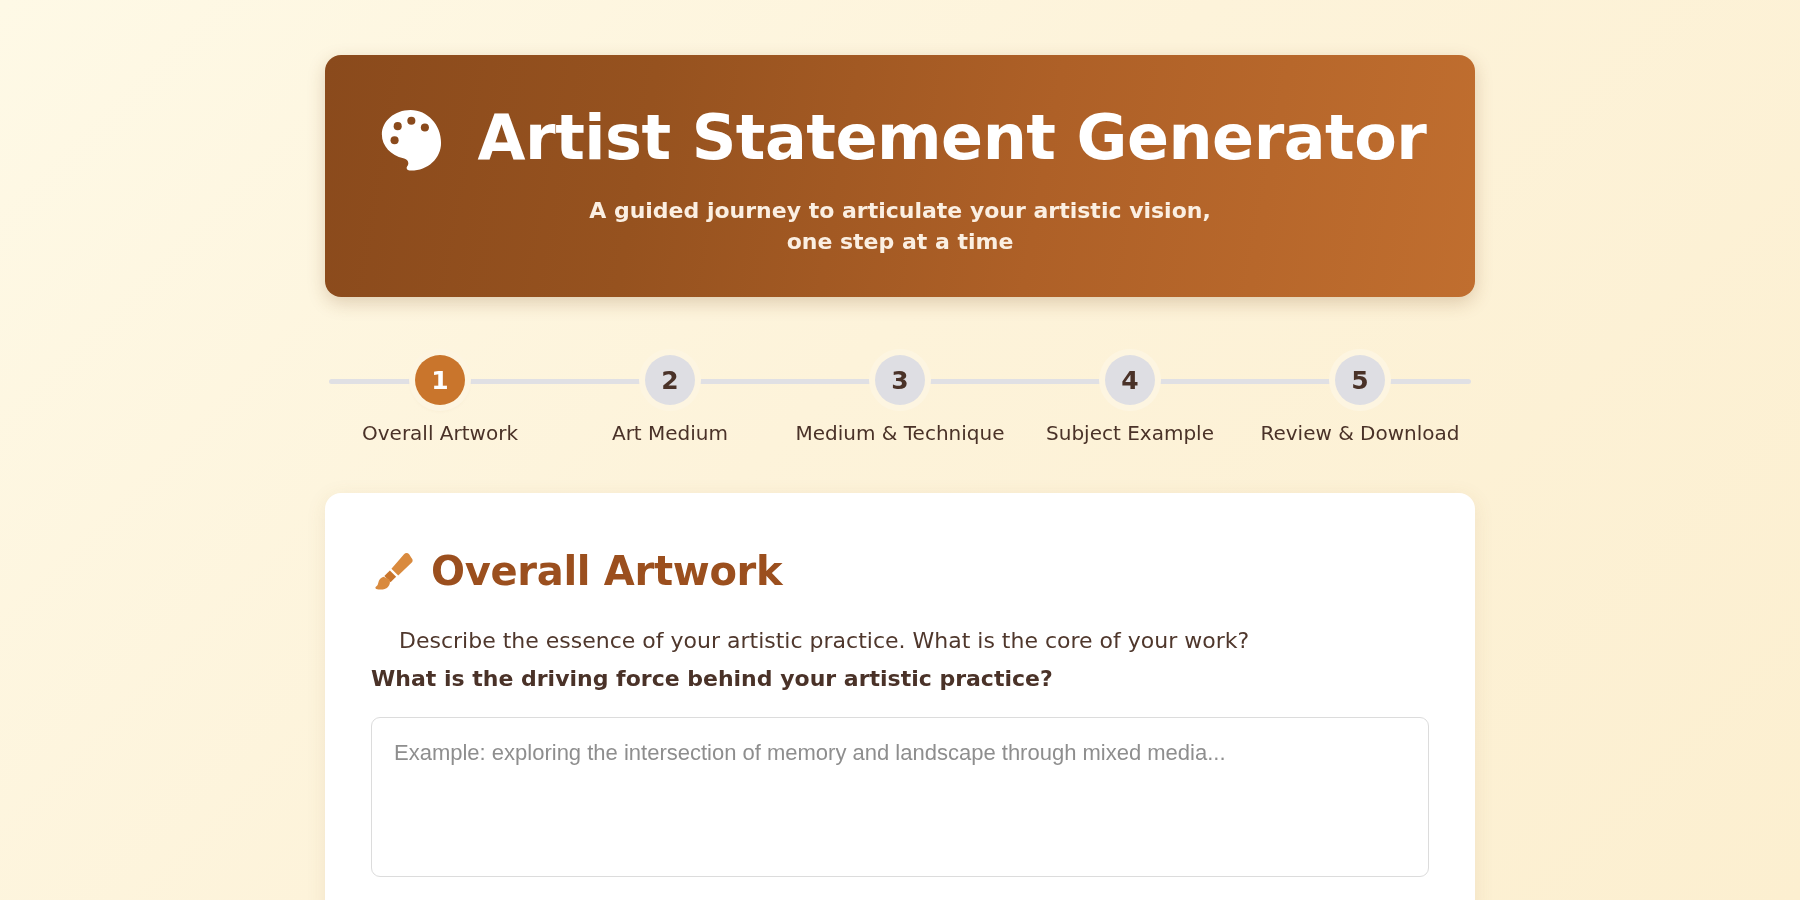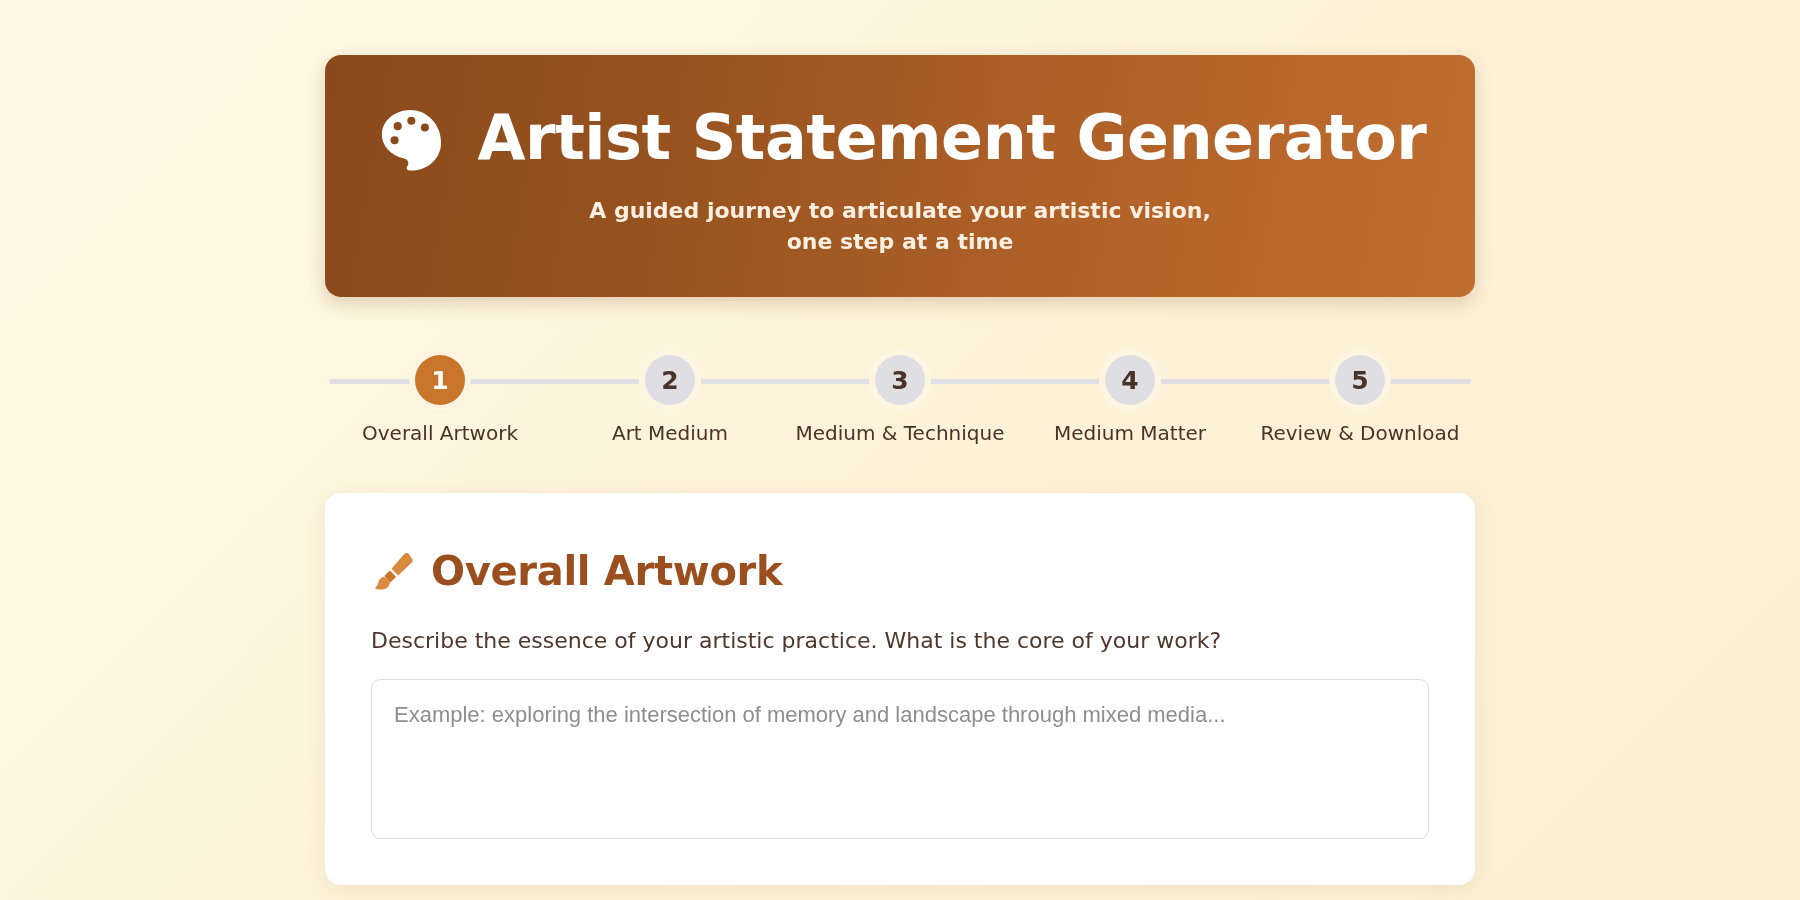--- a/index.html
+++ b/index.html
@@ -163,20 +163,21 @@
     font-weight: 700;
     color: #9B4F1E;
     letter-spacing: -0.3px;
   }
 
   .section-desc {
     margin-top: 32px;
     font-size: 22px;
     line-height: 1.45;
     color: #4F372C;
+    margin-left: 28px;
   }
 
   .question-label {
     margin-top: 6px;
     font-size: 22px;
     line-height: 1.45;
     font-weight: 700;
     color: #4A3228;
   }
 
@@ -235,38 +236,39 @@
         <div class="step-label">Art Medium</div>
       </div>
 
       <div class="step">
         <div class="step-bubble">3</div>
         <div class="step-label">Medium &amp; Technique</div>
       </div>
 
       <div class="step">
         <div class="step-bubble">4</div>
-        <div class="step-label">Medium Matter</div>
+        <div class="step-label">Subject Example</div>
       </div>
 
       <div class="step">
         <div class="step-bubble">5</div>
         <div class="step-label">Review &amp; Download</div>
       </div>
     </div>
 
     <div class="card">
       <div class="section-head">
         <svg class="brush-icon" viewBox="0 0 48 48" aria-hidden="true">
           <path fill="#D98A3E" d="M41.6 5.6c-1.6-1.6-4.1-1.5-5.6.2L22.3 21.6l7.4 7.4L43.9 15.4c1.9-1.5 2.1-4.1.3-5.7l-2.6-4.1z"></path>
           <path fill="#C9752C" d="M20.6 23.4l6.8 6.8-6.1 6.1-6.8-6.8z"></path>
           <path fill="#D98A3E" d="M13.6 30.4c-3.2 1.0-5.0 3.7-5.7 6.6-.4 1.7-1.1 3.2-2.6 4.3-.8.6-.6 1.9.4 2.2 4.4 1.4 9.6 1.1 12.8-2.1 2.5-2.5 2.7-5.8 1.3-8.3l-6.2-2.7z"></path>
         </svg>
         <div class="section-title">Overall Artwork</div>
       </div>
 
       <div class="section-desc">Describe the essence of your artistic practice. What is the core of your work?</div>
+      <div class="question-label">What is the driving force behind your artistic practice?</div>
 
       <textarea class="answer-field" placeholder="Example: exploring the intersection of memory and landscape through mixed media..." style=""></textarea>
     </div>
 
   </div>
 </div>
 
 </body></html>

